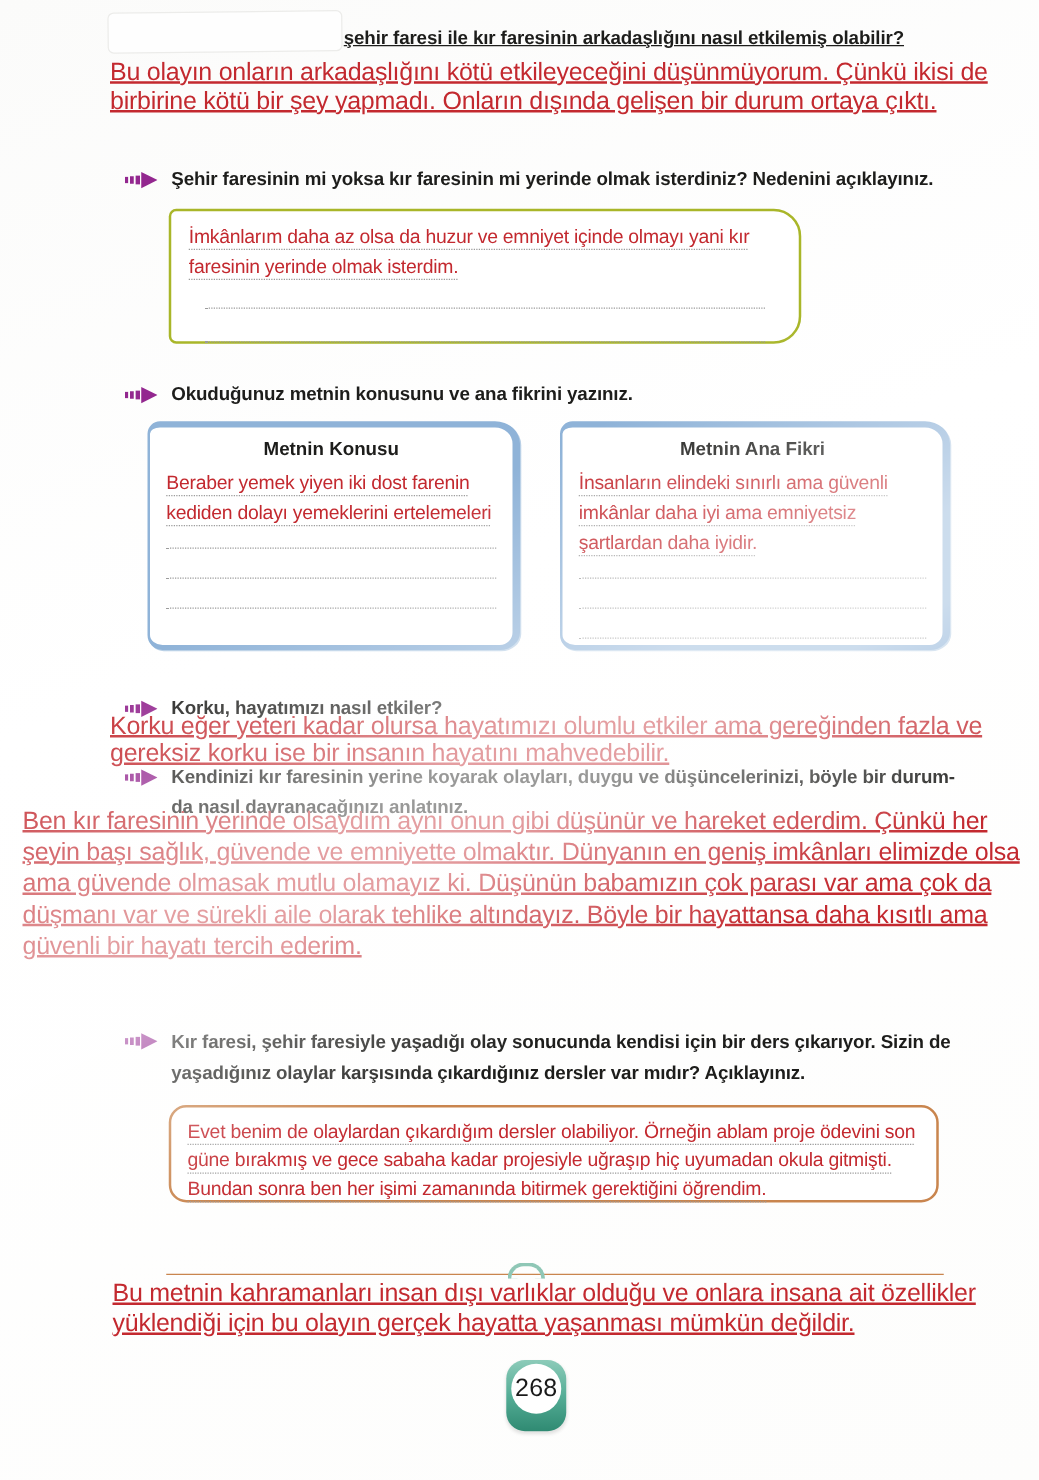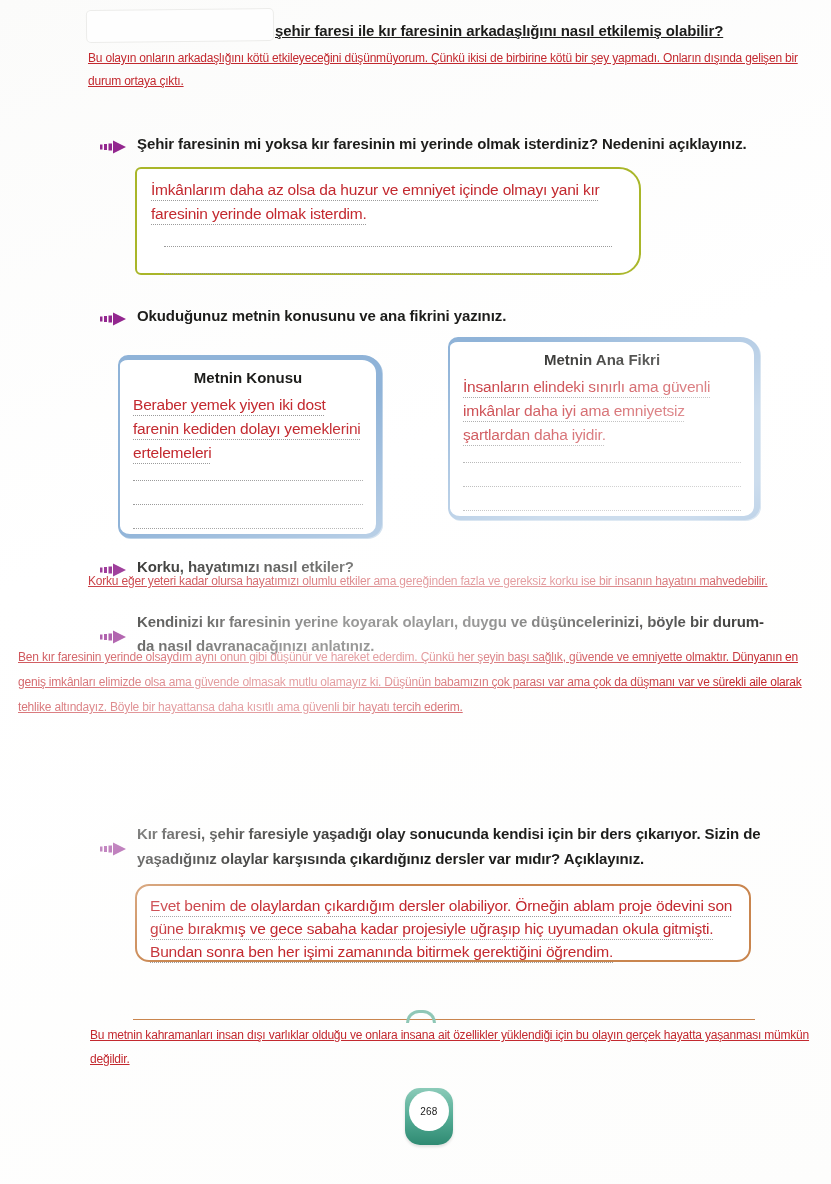--- a/index.html
+++ b/index.html
@@ -4,24 +4,24 @@
 <style>
   * { margin:0; padding:0; box-sizing:border-box; }
   html,body { background:#ffffff; }
   body { font-family:"Liberation Sans", sans-serif; }
   .page { position:relative; width:831px; height:1184px; margin:0 auto; overflow:hidden;
           background:linear-gradient(160deg,#fbfbfa 0%,#ffffff 40%,#fdfdfc 100%); }
 
   .abs { position:absolute;text-decoration:underline; }
 
   .qtext { color:#1d1d1b; font-weight:700; font-size:15px; line-height:24px; letter-spacing:-0.1px; }
-  .qrow { position:absolute; display:flex; gap:11px; align-items:center; }
+  .qrow { position:absolute; display:flex; gap:11px; align-items:flex-start; }
   .arrow { flex:0 0 auto; margin-top:5px; line-height:0; }
 
-  .red { color:#c3292f; font-size:12px; line-height:23px; letter-spacing:-0.2px; }
+  .red { color:#c3292f; font-size:20px; line-height:23px; letter-spacing:-0.2px; }
   .red.para { line-height:25px; }
   .ruled { text-decoration-line:underline; text-decoration-style:dotted;
            text-decoration-color:#9b9b9b; text-decoration-thickness:1px; text-underline-offset:5px; }
 
   .abox { position:absolute; background:#fff; }
   .green-box { border:2px solid #a9b629; border-radius:6px 22px 22px 6px; padding:9px 14px; }
   .orange-box { border:2px solid #c9854e; border-radius:14px; padding:8px 13px; }
   .abox .red { font-size:15.5px; line-height:24px; }
 
   .sketch-box { position:absolute; background:#fff; border:4px solid #8fb3d8;
@@ -40,21 +40,21 @@
 
   .topline-orange { position:absolute; border-top:1px solid #c9854e; height:0; }
   .teal-arc { position:absolute; width:30px; height:13px; border:3px solid #8fc7b6; border-bottom:none;
               border-radius:15px 15px 0 0; background:transparent; }
 
   .page-badge { position:absolute; width:48px; height:57px; border-radius:15px;
                 background:linear-gradient(180deg,#8ccbb9 0%,#55ad96 50%,#2f8a72 100%);
                 box-shadow:0 2px 3px rgba(0,0,0,0.12); }
   .badge-circle { position:absolute; left:4px; top:3px; width:40px; height:40px; border-radius:50%;
                   background:#ffffff; display:flex; align-items:center; justify-content:center;
-                  font-size:10px; color:#1a1a1a; letter-spacing:0.2px; }
+                  font-size:20px; color:#1a1a1a; letter-spacing:0.2px; }
 
   .glare { position:absolute; left:-250px; top:380px; width:1400px; height:420px;
            background:linear-gradient(180deg,rgba(255,255,255,0) 0%,rgba(255,255,255,0.55) 45%,
                       rgba(255,255,255,0.55) 60%,rgba(255,255,255,0) 100%);
            transform:rotate(-27deg); pointer-events:none; }
 </style>
 </head>
 <body>
 
 <div class="page">
@@ -87,21 +87,21 @@
       <svg width="26" height="14" viewBox="0 0 26 14" aria-hidden="true">
         <rect x="0" y="4.5" width="2.5" height="5" fill="#93278f"></rect>
         <rect x="4" y="4" width="3" height="6" fill="#93278f"></rect>
         <rect x="8.5" y="3.5" width="3.5" height="7" fill="#93278f"></rect>
         <polygon points="13,0.5 26,7 13,13.5" fill="#93278f"></polygon>
       </svg>
     </span>
     <span class="qtext">Okuduğunuz metnin konusunu ve ana fikrini yazınız.</span>
   </div>
 
-  <div class="sketch-box box" style="left:118px; top:355px; width:264px; height:183px;">
+  <div class="sketch-box box" style="left:118px; top:337px; width:298px; height:183px;">
     <div class="box-title">Metnin Konusu</div>
     <div class="red ruled box-answer">Beraber yemek yiyen iki dost farenin kediden dolayı yemeklerini ertelemeleri</div>
     <div class="dotline" style="margin-top:15px;"></div>
     <div class="dotline" style="margin-top:23px;"></div>
     <div class="dotline" style="margin-top:23px;"></div>
   </div>
 
   <div class="sketch-box box" style="left:448px; top:337px; width:312px; height:183px;">
     <div class="box-title">Metnin Ana Fikri</div>
     <div class="red ruled box-answer">İnsanların elindeki sınırlı ama güvenli imkânlar daha iyi ama emniyetsiz şartlardan daha iyidir.</div>

